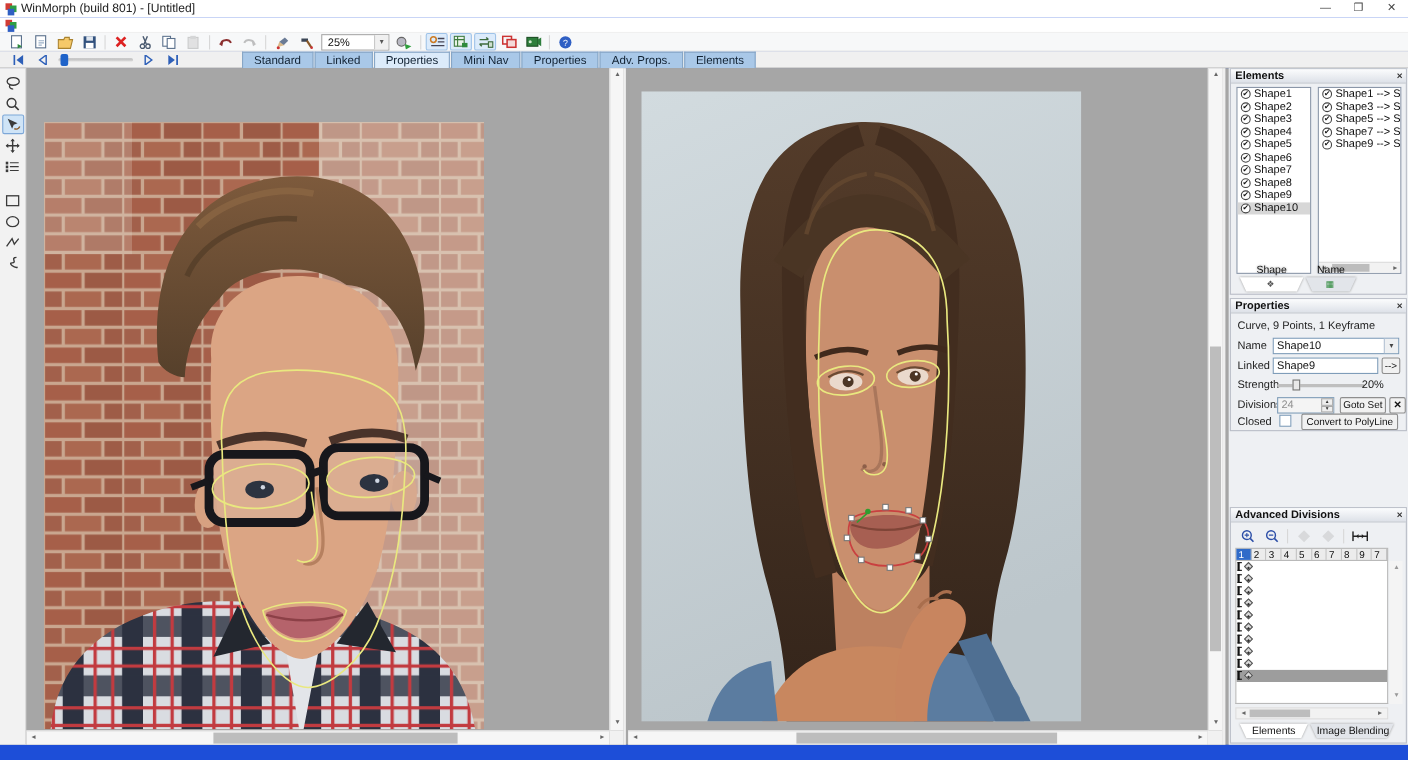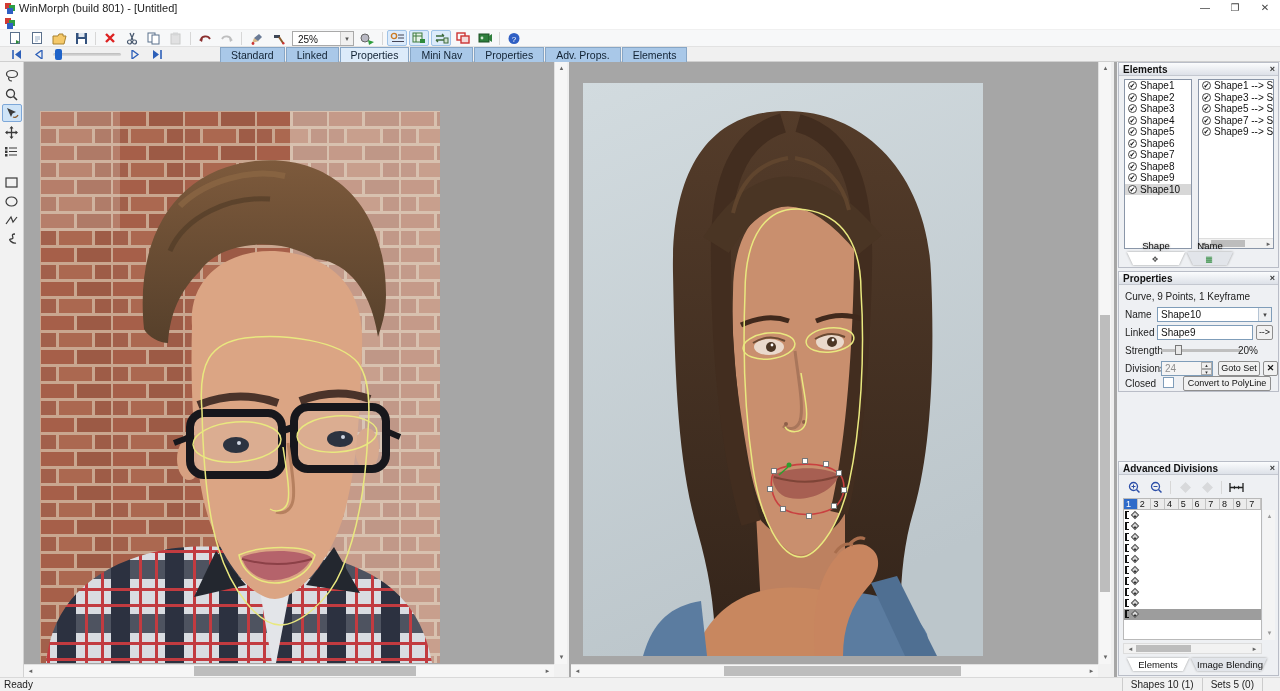--- a/index.html
+++ b/index.html
@@ -848,20 +848,13 @@
             <span>Elements</span>
           </div>
           <div class="trap inactive" style="width:76px;">
             <span>Image Blending</span>
           </div>
         </div>
       </div>
     </div>
   </div>
 
-  <div class="statusbar">
-    <span style="padding-left:4px;">Ready</span>
-    <span class="spacer"></span>
-    <span class="status-cell">Shapes 10 (1)</span>
-    <span class="status-cell">Sets 5 (0)</span>
-    <span class="status-cell" style="width:18px;"></span>
-  </div>
 </div>
 
 </body></html>

